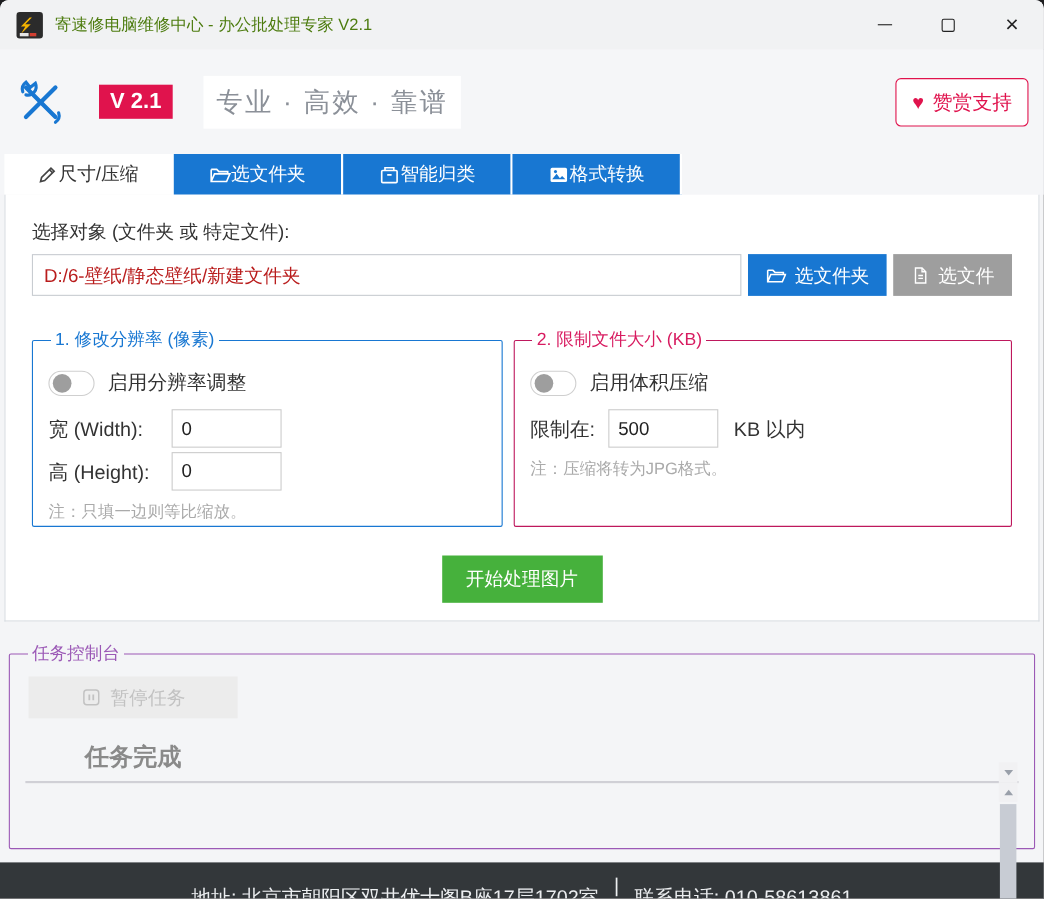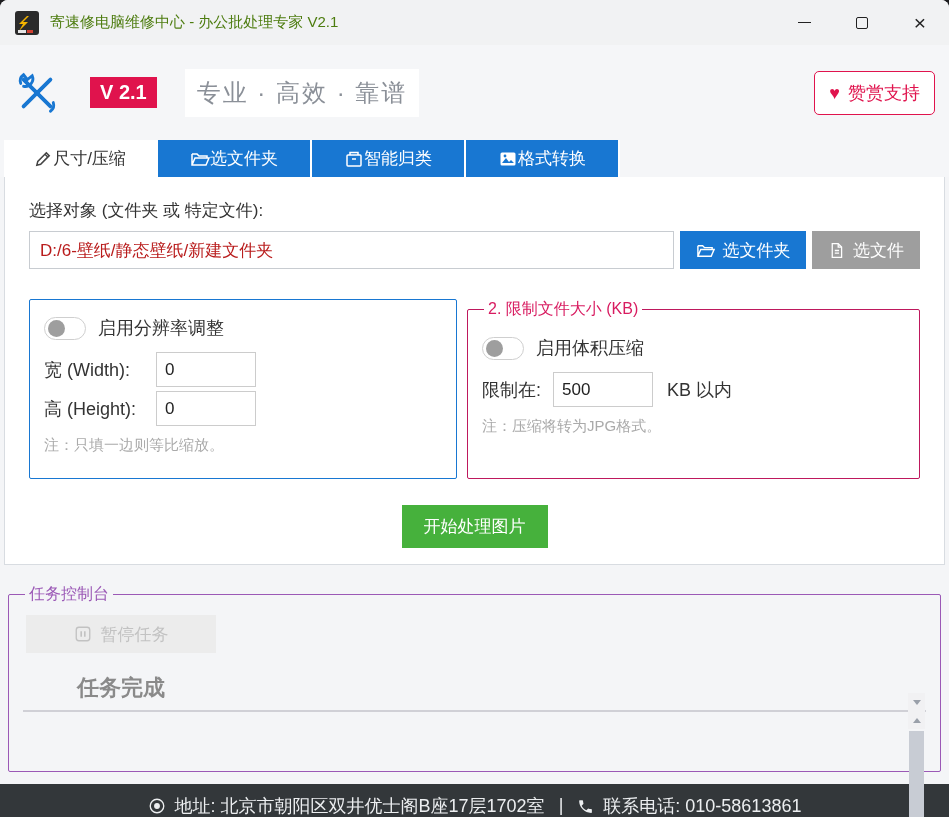--- a/index.html
+++ b/index.html
@@ -95,21 +95,21 @@
   .tri-up { width:0; height:0; border-left:4px solid transparent; border-right:4px solid transparent;
             border-bottom:5px solid #9aa0aa; }
   .tri-down { width:0; height:0; border-left:4px solid transparent; border-right:4px solid transparent;
               border-top:5px solid #9aa0aa; }
   .sb-thumb { position:absolute; left:1px; right:1px; top:20px; height:99px; background:#c8ccd4; }
 
   
   .footer { margin-top:auto; height:33px; background:#33373a; overflow:hidden; flex:none;
             display:flex; justify-content:center; gap:14px; padding-top:11px; }
   .footer span, .footer div { font-size:18px; color:#eceef0; white-space:nowrap; }
-  .footer-item { display:flex; gap:9px; align-items:center; }
+  .footer-item { display:flex; gap:9px; align-items:flex-start;flex-direction:column; }
 </style>
 </head>
 <body>
 
 <div class="window">
 
   <div class="titlebar">
     <svg class="app-logo" viewBox="0 0 26 26">
       <rect x="1" y="1" width="24" height="24" rx="3" fill="#2b2b2b"></rect>
       <path d="M5 6 h10 l-6 6 h5 l-9 9 4-7 H5 l8-8z" fill="#f4b400"></path>
@@ -197,20 +197,21 @@
             <path d="M12 2 v4 h4"></path>
             <path d="M8 10 h5 M8 13 h5"></path>
         </svg>
         <span>选文件</span>
       </button>
     </div>
 
     <div class="groups">
 
       <fieldset class="group-res">
+        <legend>1. 修改分辨率 (像素)</legend>
         <div class="toggle-row">
           <div class="toggle">
               <div class="knob"></div>
             </div>
           <span class="toggle-label">启用分辨率调整</span>
         </div>
         <div class="field-row">
           <span class="field-label">宽 (Width):</span>
           <input class="small-input" value="0" style="">
         </div>

